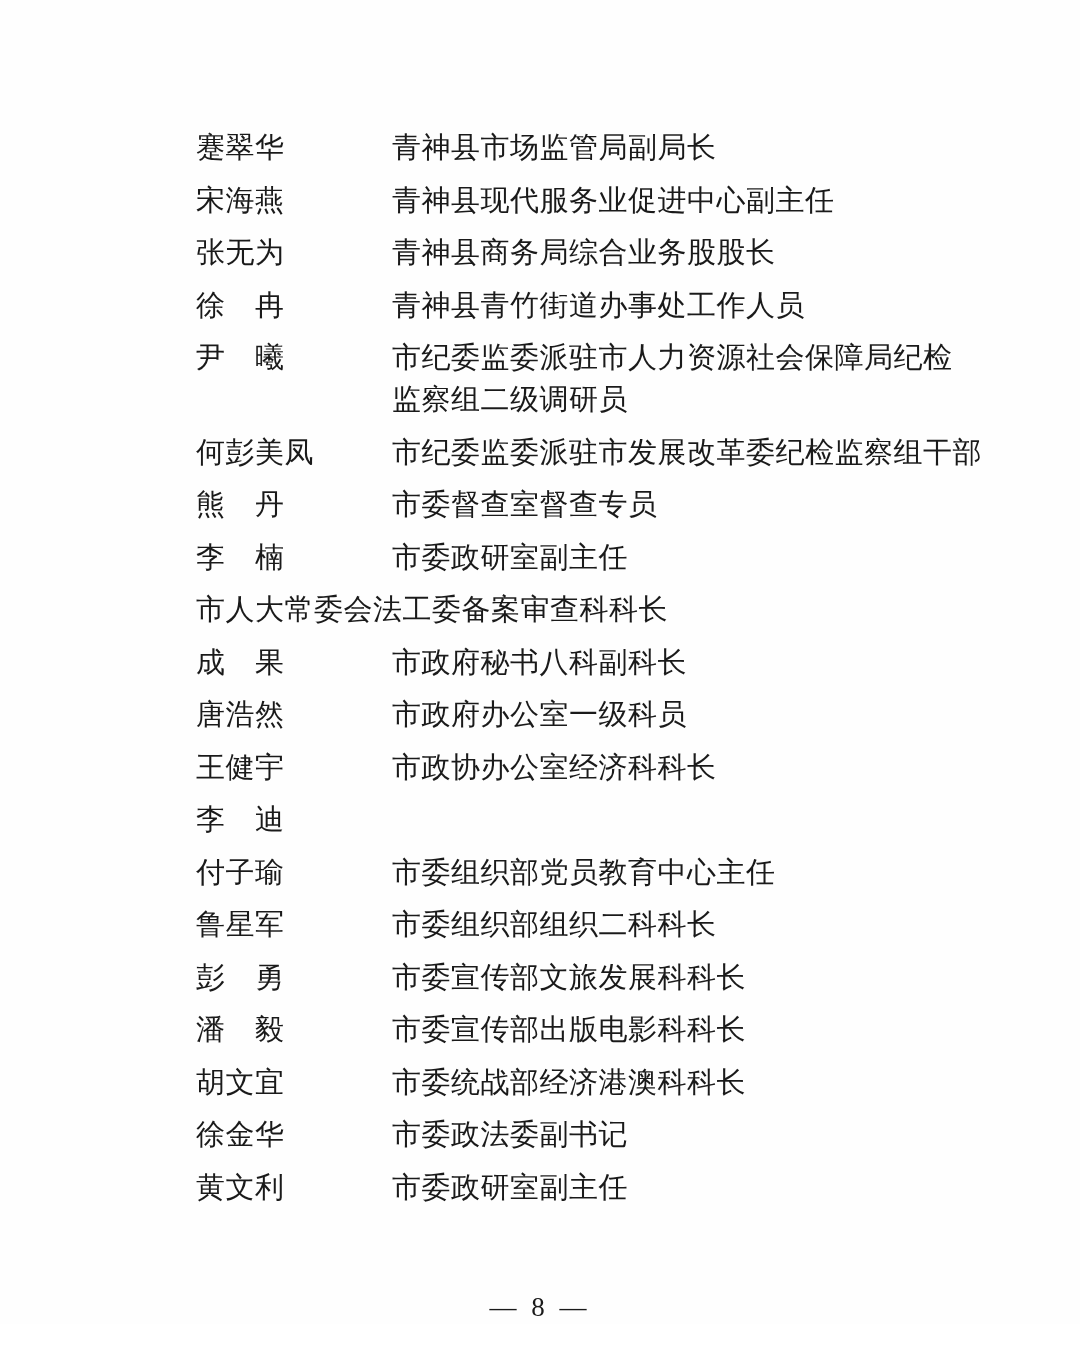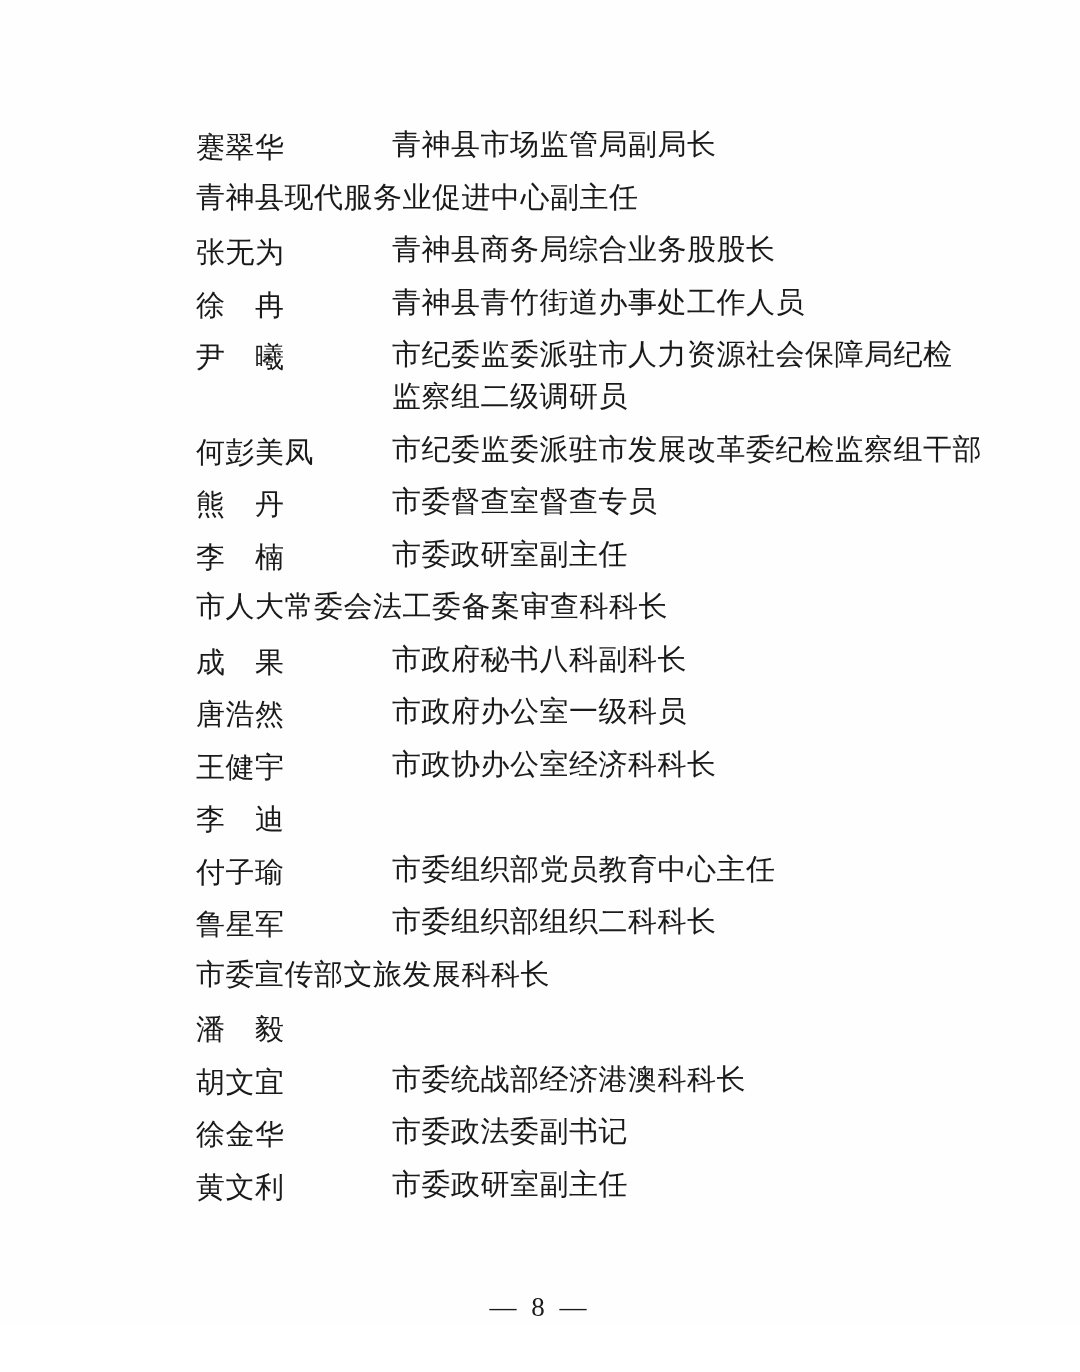--- a/index.html
+++ b/index.html
@@ -40,21 +40,20 @@
     font-size: 29px;
     line-height: 42px;
     letter-spacing: 0.5px;
     white-space: pre;
   }
   .title-col {
     flex: 1 1 auto;
     font-size: 29px;
     line-height: 42px;
     letter-spacing: 0.5px;
-    font-family: Liberation Mono, monospace;
   }
   .title-line {
     display: block;
   }
   .title-line + .title-line {
   }
   .footer {
     position: absolute;
     left: 0;
     top: 1292px;
@@ -72,20 +71,21 @@
 
 <div class="page">
   <div class="content">
       <div class="entry">
         <div class="name">蹇翠华</div>
         <div class="title-col">
           <span class="title-line">青神县市场监管局副局长</span>
         </div>
       </div>
       <div class="entry">
+        <div class="name">宋海燕</div>
         <div class="title-col">
           <span class="title-line">青神县现代服务业促进中心副主任</span>
         </div>
       </div>
       <div class="entry">
         <div class="name">张无为</div>
         <div class="title-col">
           <span class="title-line">青神县商务局综合业务股股长</span>
         </div>
       </div>
@@ -152,26 +152,30 @@
           <span class="title-line">市委组织部党员教育中心主任</span>
         </div>
       </div>
       <div class="entry">
         <div class="name">鲁星军</div>
         <div class="title-col">
           <span class="title-line">市委组织部组织二科科长</span>
         </div>
       </div>
       <div class="entry">
+        <div class="name">彭　勇</div>
         <div class="title-col">
           <span class="title-line">市委宣传部文旅发展科科长</span>
         </div>
       </div>
       <div class="entry">
         <div class="name">潘　毅</div>
+        <div class="title-col">
+          <span class="title-line">市委宣传部出版电影科科长</span>
+        </div>
       </div>
       <div class="entry">
         <div class="name">胡文宜</div>
         <div class="title-col">
           <span class="title-line">市委统战部经济港澳科科长</span>
         </div>
       </div>
       <div class="entry">
         <div class="name">徐金华</div>
         <div class="title-col">

